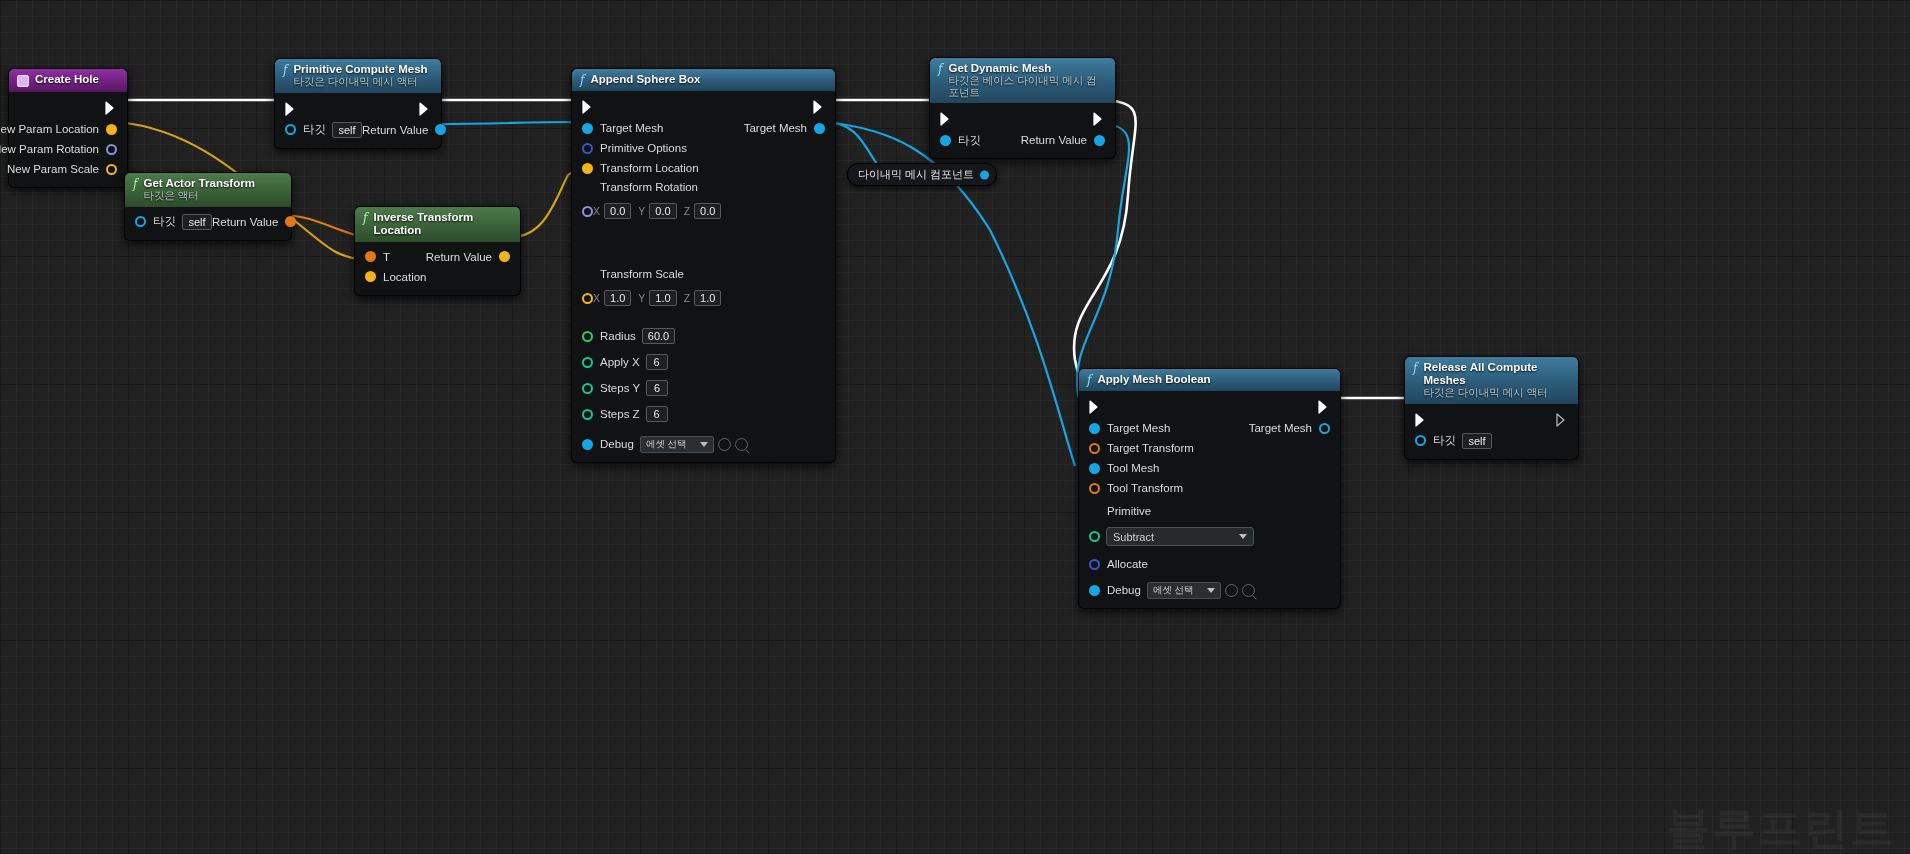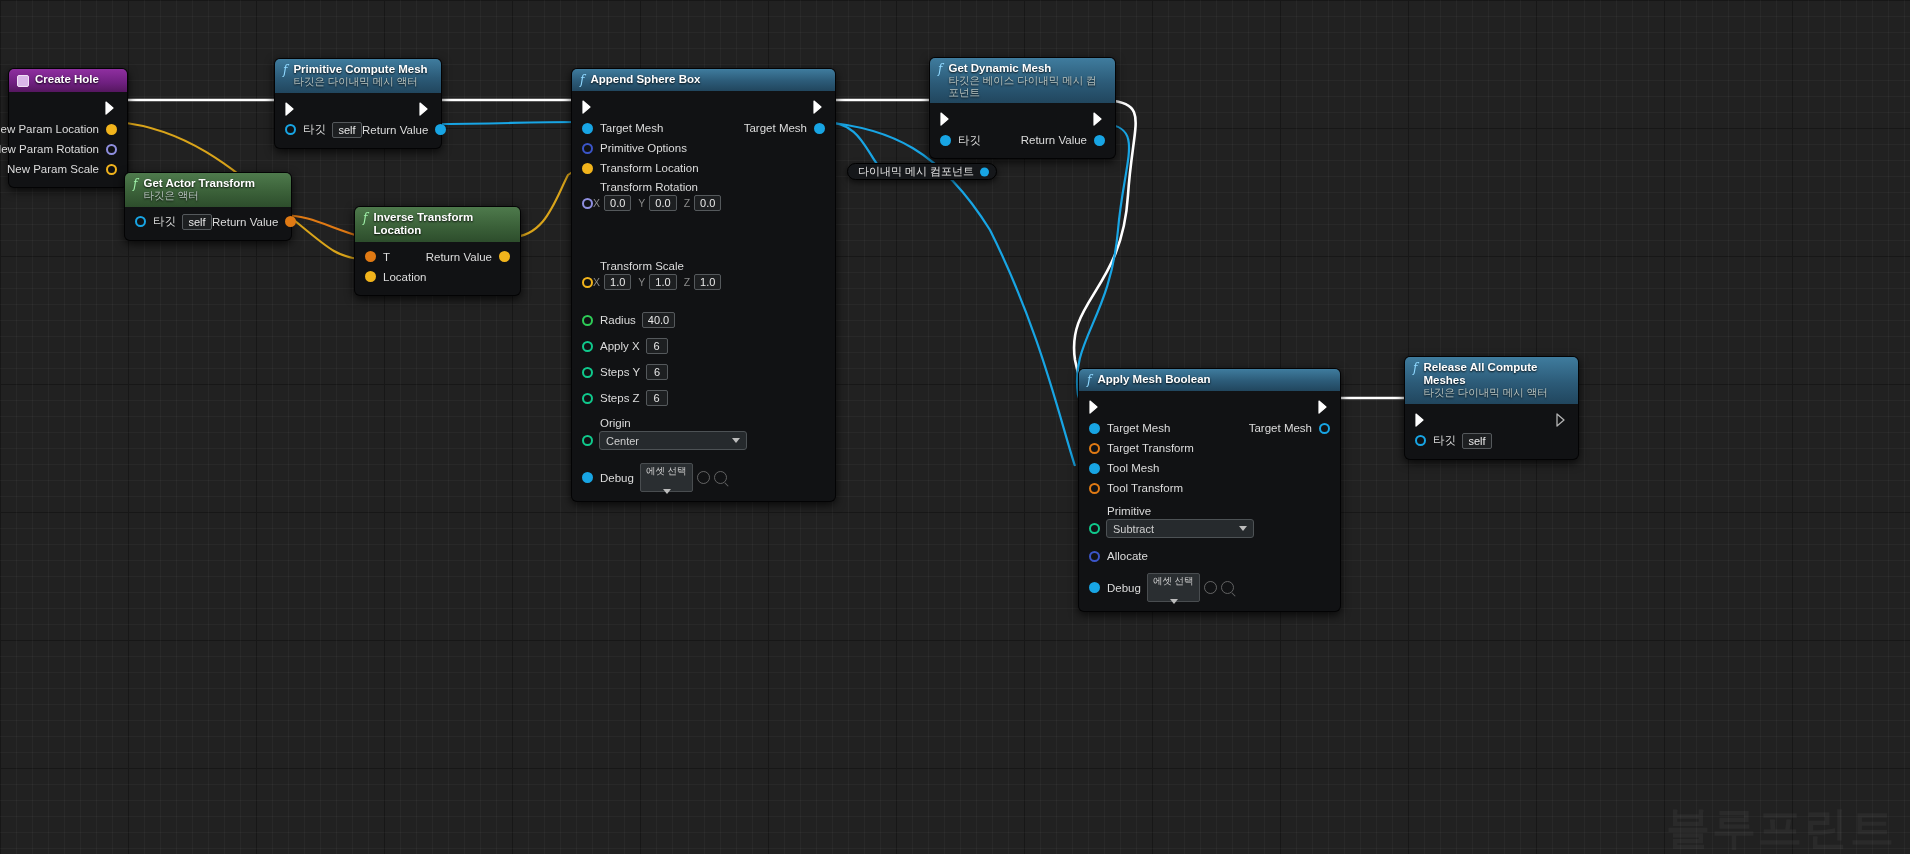--- a/index.html
+++ b/index.html
@@ -93,40 +93,39 @@
   .combo .cv { color:#cfcfcf; }
   .caret { width:0;height:0;border-left:4px solid transparent;border-right:4px solid transparent;
            border-top:5px solid #bdbdbd; margin-left:8px;}
 
   .assetpick {
     display:flex; align-items:center; gap:4px; margin-left:6px;
   }
   .assetpick .abox {
     background:#2a2e31; border:1px solid #494d50; border-radius:2px;
     font-size:9.5px; color:#cfcfcf; padding:1px 5px; display:flex; align-items:center; gap:11px;
-    height:29px;
-    flex-direction:column;
+    height:17px;
   }
   .mini-ico { width:13px;height:13px;border-radius:50%;border:1px solid #7d7d7d;
               display:inline-block; opacity:.75; position:relative;}
   .mini-ico.lens::after{content:"";position:absolute;right:-3px;bottom:-2px;width:5px;height:1px;
     background:#7d7d7d;transform:rotate(45deg);}
 
   
-  .stack { display:flex; flex-direction:column; padding:2px 10px 2px 10px; position:relative;}
+  .stack { display:flex; flex-direction:column; padding:2px 10px 2px 10px; position:relative;gap:8px;}
   .stack .top { font-size:11.5px; color:#dcdcdc; margin-left:18px; line-height:15px;}
   .stack .bot { display:flex; align-items:center; }
 
   
   .evrow { justify-content:flex-end; }
 
   
   .knot {
     position:absolute; background:#15171a; border:1px solid #000;
-    border-radius:11px; height:17px; display:flex; align-items:center;
+    border-radius:11px; height:23px; display:flex; align-items:center;
     padding:0 22px 0 10px; font-size:11px; color:#e2e2e2;
     box-shadow:0 2px 6px rgba(0,0,0,.7);
   }
   .knot .kdot { position:absolute; right:7px; top:50%; transform:translateY(-50%);
                 width:9px;height:9px;border-radius:50%;background:#18a5e4;}
 
   .watermark{
     position:absolute; right:14px; bottom:-4px; font-size:44px; font-weight:bold;
     color:rgba(255,255,255,0.045); letter-spacing:2px; white-space:nowrap;
     font-family:"DejaVu Sans", sans-serif;
@@ -346,49 +345,39 @@
             <span class="vbox" style="margin-left:2px;">1.0</span>
             <span class="axis">Z</span>
             <span class="vbox" style="margin-left:2px;">1.0</span>
           </span>
         </span>
       </div>
 
       <div class="row" style="margin-top:18px;">
         <span class="pin circle c-float pinleft"></span>
         <span class="plabel">Radius</span>
-        <span class="vbox">40.0</span>
+        <span class="vbox">60.0</span>
       </div>
 
       <div class="row" style="margin-top:6px;">
         <span class="pin circle c-int pinleft"></span>
         <span class="plabel">Apply X</span>
         <span class="vbox">6</span>
       </div>
       <div class="row" style="margin-top:6px;">
         <span class="pin circle c-int pinleft"></span>
         <span class="plabel">Steps Y</span>
         <span class="vbox">6</span>
       </div>
       <div class="row" style="margin-top:6px;">
         <span class="pin circle c-int pinleft"></span>
         <span class="plabel">Steps Z</span>
         <span class="vbox">6</span>
       </div>
 
-      <div class="stack" style="padding-top:8px;">
-        <span class="top">Origin</span>
-        <span class="bot">
-          <span class="pin circle c-enum pinleft"></span>
-          <span class="combo" style="min-width:148px;">
-            <span class="cv">Center</span>
-            <span class="caret"></span>
-          </span>
-        </span>
-      </div>
 
       <div class="row" style="margin-top:10px;">
         <span class="pin circle filled c-mesh pinleft"></span>
         <span class="plabel">Debug</span>
         <span class="assetpick">
           <span class="abox">
             <span>에셋 선택</span>
             <span class="caret" style="margin-left:2px;"></span>
           </span>
           <span class="mini-ico"></span>

